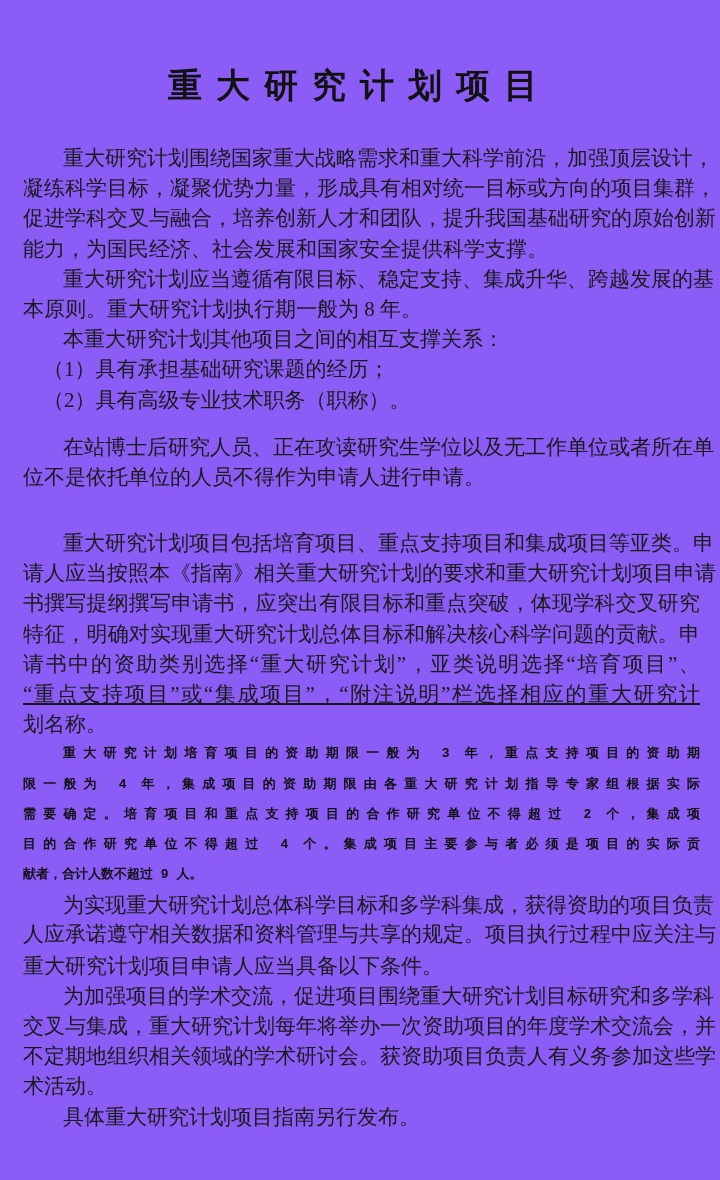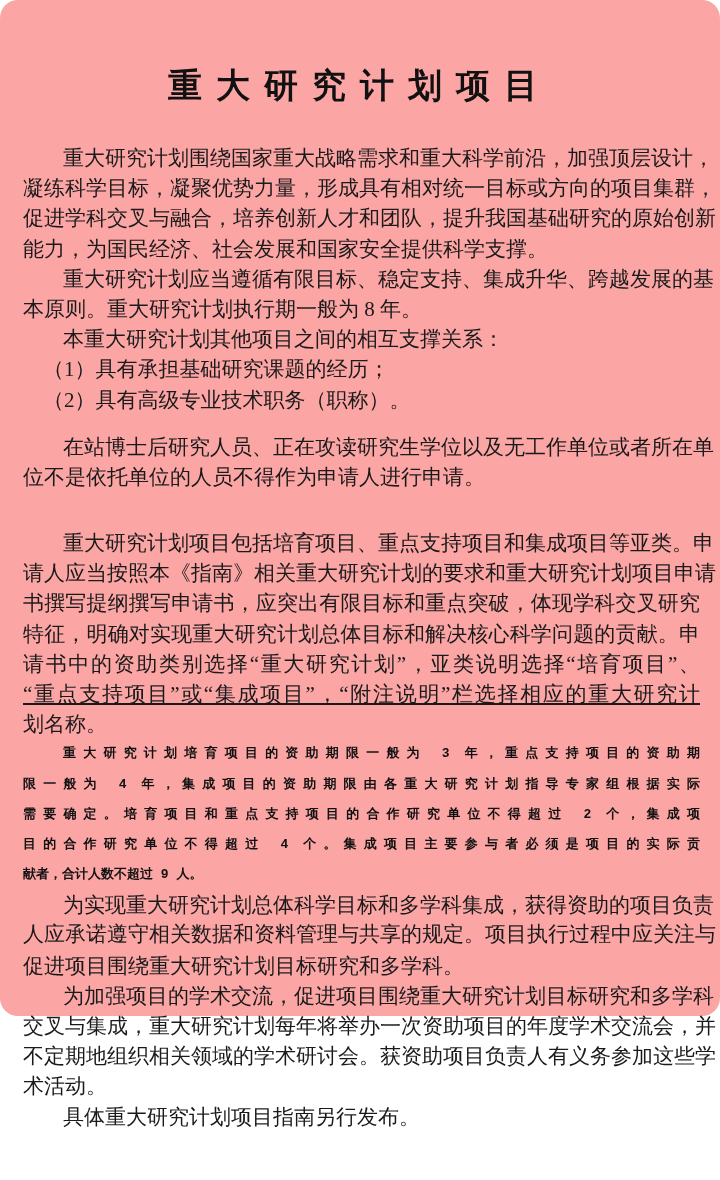--- a/index.html
+++ b/index.html
@@ -1,17 +1,17 @@
 <!DOCTYPE html>
 <html><head>
 <meta charset="utf-8">
 <style>
   html, body { margin: 0; padding: 0; background: #ffffff; }
   body { width: 720px; height: 1180px; overflow: hidden; position: relative; }
-  .page { position: absolute; left: 0; top: 0; width: 720px; height: 1016px; background: #fca5a5; border-radius: 18px; }
+  .page { position: absolute; left: 0; top: 0; width: 720px; height: 1180px; background: #8b5cf6; }
   .title {
     position: absolute; left: 0; top: 62px; width: 720px; text-align: center;
     font-family: "DejaVu Serif", "Liberation Serif", serif;
     font-size: 34px; font-weight: bold; letter-spacing: 14px; color: #111;
     line-height: 46px;
   }
   .body {
     position: absolute; left: 23px; top: 143px; width: 680px;
     font-family: "Liberation Serif", "DejaVu Serif", serif;
     font-size: 21px; color: #1a1a1a;
@@ -73,21 +73,21 @@
       <span class="line indent justify" style="display: block; box-sizing: border-box; width: 677px;">重大研究计划培育项目的资助期限一般为 3 年，重点支持项目的资助期</span>
       <span class="line justify" style="display: block; box-sizing: border-box; width: 677px;">限一般为 4 年，集成项目的资助期限由各重大研究计划指导专家组根据实际</span>
       <span class="line justify" style="display: block; box-sizing: border-box; width: 677px;">需要确定。培育项目和重点支持项目的合作研究单位不得超过 2 个，集成项</span>
       <span class="line justify" style="display: block; box-sizing: border-box; width: 677px;">目的合作研究单位不得超过 4 个。集成项目主要参与者必须是项目的实际贡</span>
       <span class="line">献者，合计人数不超过 9 人。</span>
     </div>
 
     <div class="para">
       <span class="line indent justify" style="display: block; box-sizing: border-box; width: 677px;">为实现重大研究计划总体科学目标和多学科集成，获得资助的项目负责</span>
       <span class="line justify" style="display: block; box-sizing: border-box; width: 677px; font-family: Liberation Mono, monospace;">人应承诺遵守相关数据和资料管理与共享的规定。项目执行过程中应关注与</span>
-      <span class="line">促进项目围绕重大研究计划目标研究和多学科。</span>
+      <span class="line">重大研究计划项目申请人应当具备以下条件。</span>
     </div>
 
     <div class="para">
       <span class="line indent justify" style="display: block; box-sizing: border-box; width: 677px;">为加强项目的学术交流，促进项目围绕重大研究计划目标研究和多学科</span>
       <span class="line justify" style="display: block; box-sizing: border-box; width: 677px;">交叉与集成，重大研究计划每年将举办一次资助项目的年度学术交流会，并</span>
       <span class="line justify" style="display: block; box-sizing: border-box; width: 677px;">不定期地组织相关领域的学术研讨会。获资助项目负责人有义务参加这些学</span>
       <span class="line">术活动。</span>
     </div>
 
     <div class="para">

